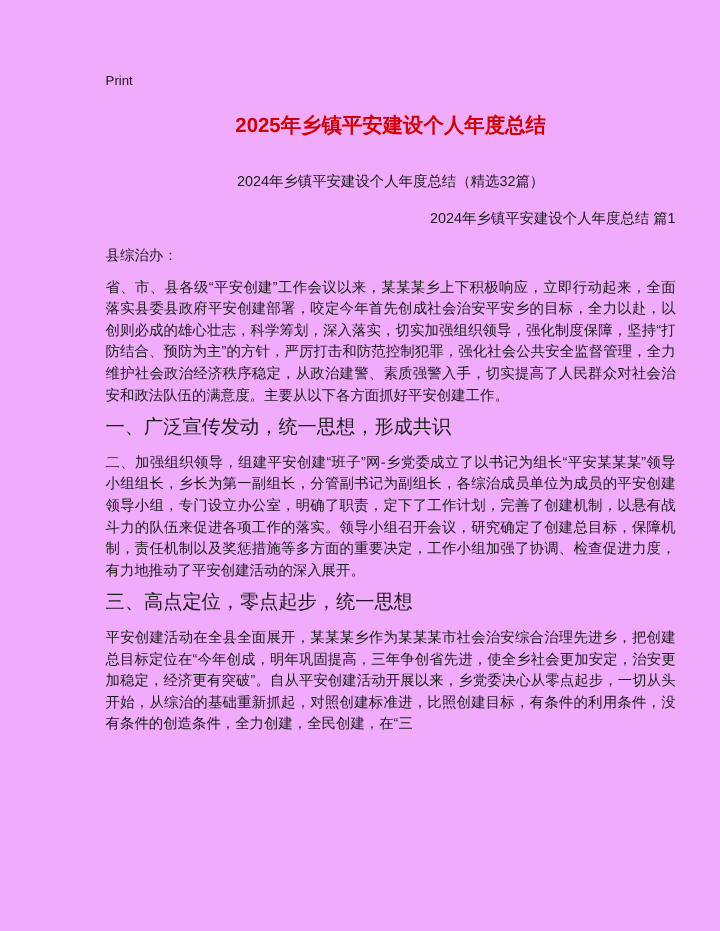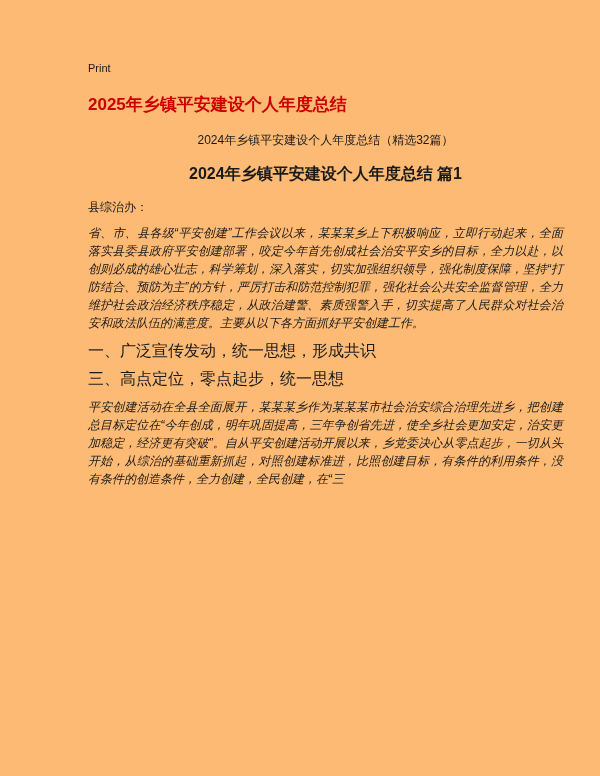--- a/index.html
+++ b/index.html
@@ -12,63 +12,62 @@
       height: 776px;
       overflow: hidden;
       font-family: "Liberation Sans", "DejaVu Sans", sans-serif;
       color: #1a1a1a;
     }
     .page {
       box-sizing: border-box;
       width: 600px;
       height: 776px;
       padding: 58px 37px 30px 88px;
-      background: #fdba74;
+      background: #f0abfc;
     }
     .print-link {
       font-size: 11px;
       color: #1a1a1a;
       margin-bottom: 20px;
       cursor: pointer;
       display: inline-block;
     }
     .doc-title {
-      margin: 0 0 16px 0;
+      margin: 0 0 27px 0;
       font-size: 17px;
       font-weight: bold;
       color: #cc0000;
-      text-align: left;
+      text-align: center;
       line-height: 1.3;
     }
     .doc-subtitle {
       font-size: 12px;
       font-weight: normal;
       text-align: center;
       margin-bottom: 14px;
       line-height: 1.4;
     }
     .section-heading {
-      font-size: 16px;
-      font-weight: bold;
-      text-align: center;
+      font-size: 12px;
+      font-weight: normal;
+      text-align: right;
       margin-bottom: 13px;
       line-height: 1.4;
     }
     .salutation {
       font-size: 12px;
       line-height: 18px;
       margin: 0 0 8px 0;
     }
     .body-paragraph {
       font-size: 12px;
       line-height: 18px;
       text-align: justify;
       margin: 0 0 10px 0;
       word-break: break-all;
-      font-style: italic;
     }
     .sub-head {
       font-size: 16px;
       line-height: 18px;
       margin: 0 0 10px 0;
       text-align: left;
     }
   </style>
 </head>
 <body>
@@ -83,18 +82,19 @@
 
   <div class="section-heading">2024年乡镇平安建设个人年度总结 篇1</div>
 
   <p class="salutation">县综治办：</p>
 
   <p class="body-paragraph">省、市、县各级“平安创建”工作会议以来，某某某乡上下积极响应，立即行动起来，全面落实县委县政府平安创建部署，咬定今年首先创成社会治安平安乡的目标，全力以赴，以创则必成的雄心壮志，科学筹划，深入落实，切实加强组织领导，强化制度保障，坚持“打防结合、预防为主”的方针，严厉打击和防范控制犯罪，强化社会公共安全监督管理，全力维护社会政治经济秩序稳定，从政治建警、素质强警入手，切实提高了人民群众对社会治安和政法队伍的满意度。主要从以下各方面抓好平安创建工作。</p>
 
   <p class="sub-head">一、广泛宣传发动，统一思想，形成共识</p>
 
 
+  <p class="body-paragraph">二、加强组织领导，组建平安创建“班子”网-乡党委成立了以书记为组长“平安某某某”领导小组组长，乡长为第一副组长，分管副书记为副组长，各综治成员单位为成员的平安创建领导小组，专门设立办公室，明确了职责，定下了工作计划，完善了创建机制，以悬有战斗力的队伍来促进各项工作的落实。领导小组召开会议，研究确定了创建总目标，保障机制，责任机制以及奖惩措施等多方面的重要决定，工作小组加强了协调、检查促进力度，有力地推动了平安创建活动的深入展开。</p>
 
   <p class="sub-head">三、高点定位，零点起步，统一思想</p>
 
   <p class="body-paragraph">平安创建活动在全县全面展开，某某某乡作为某某某市社会治安综合治理先进乡，把创建总目标定位在“今年创成，明年巩固提高，三年争创省先进，使全乡社会更加安定，治安更加稳定，经济更有突破”。自从平安创建活动开展以来，乡党委决心从零点起步，一切从头开始，从综治的基础重新抓起，对照创建标准进，比照创建目标，有条件的利用条件，没有条件的创造条件，全力创建，全民创建，在“三</p>
 
 </div>
 
 </body></html>

